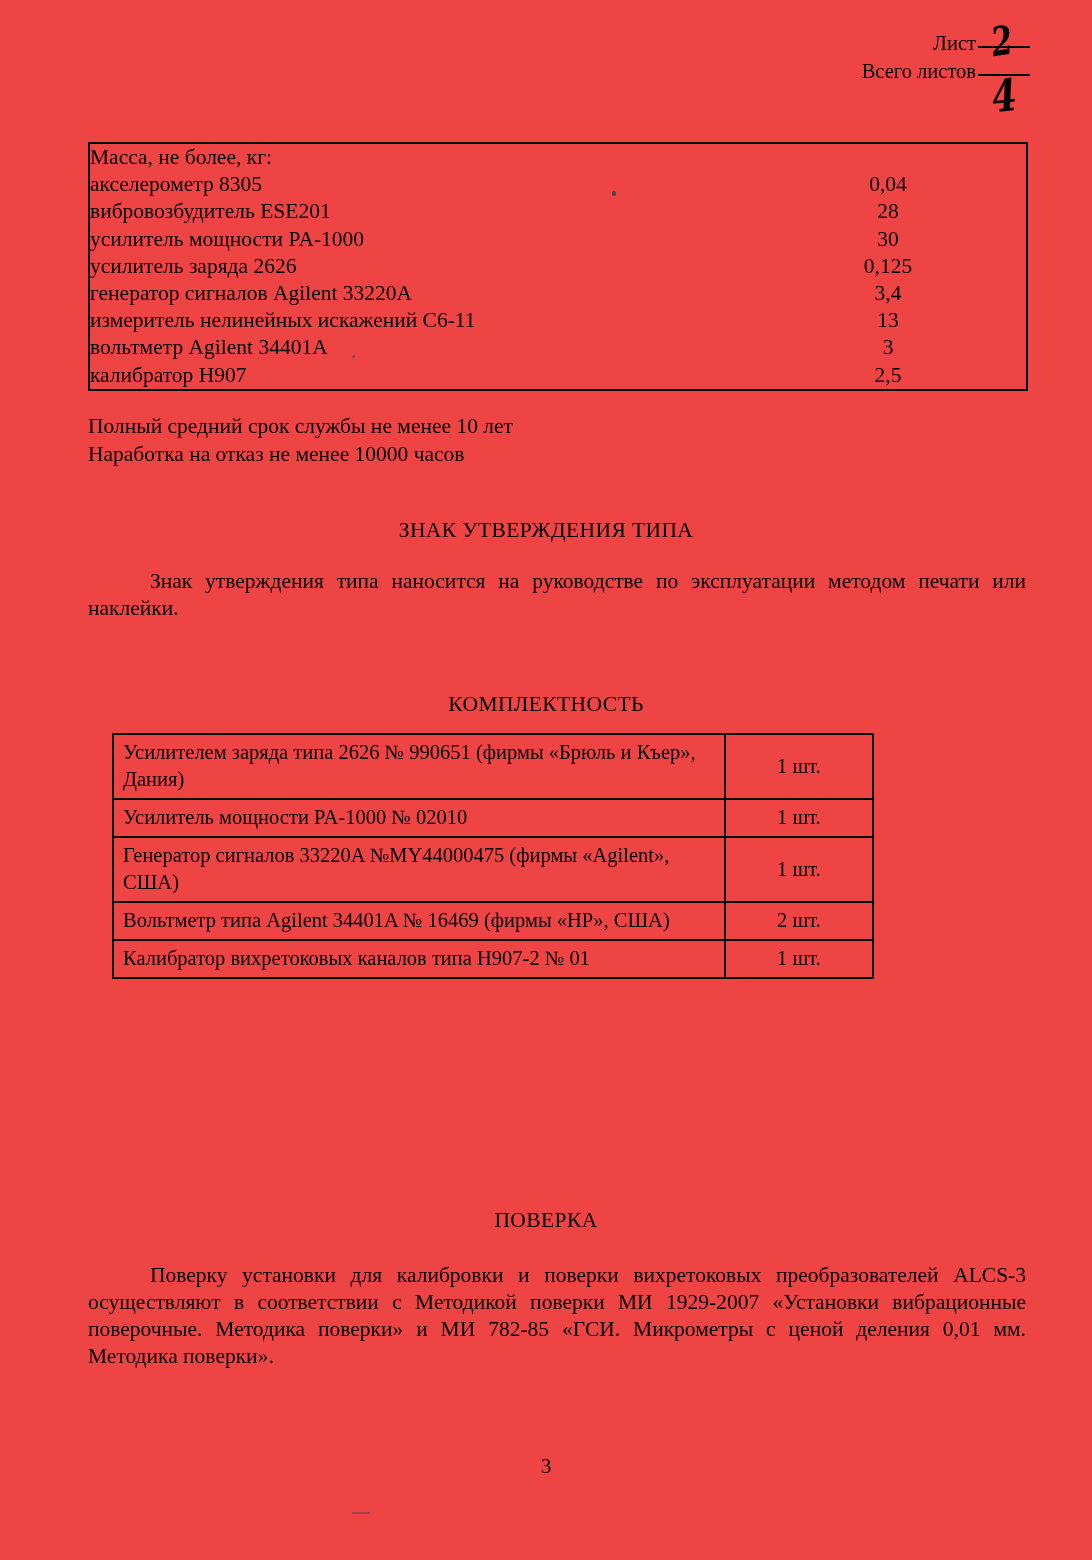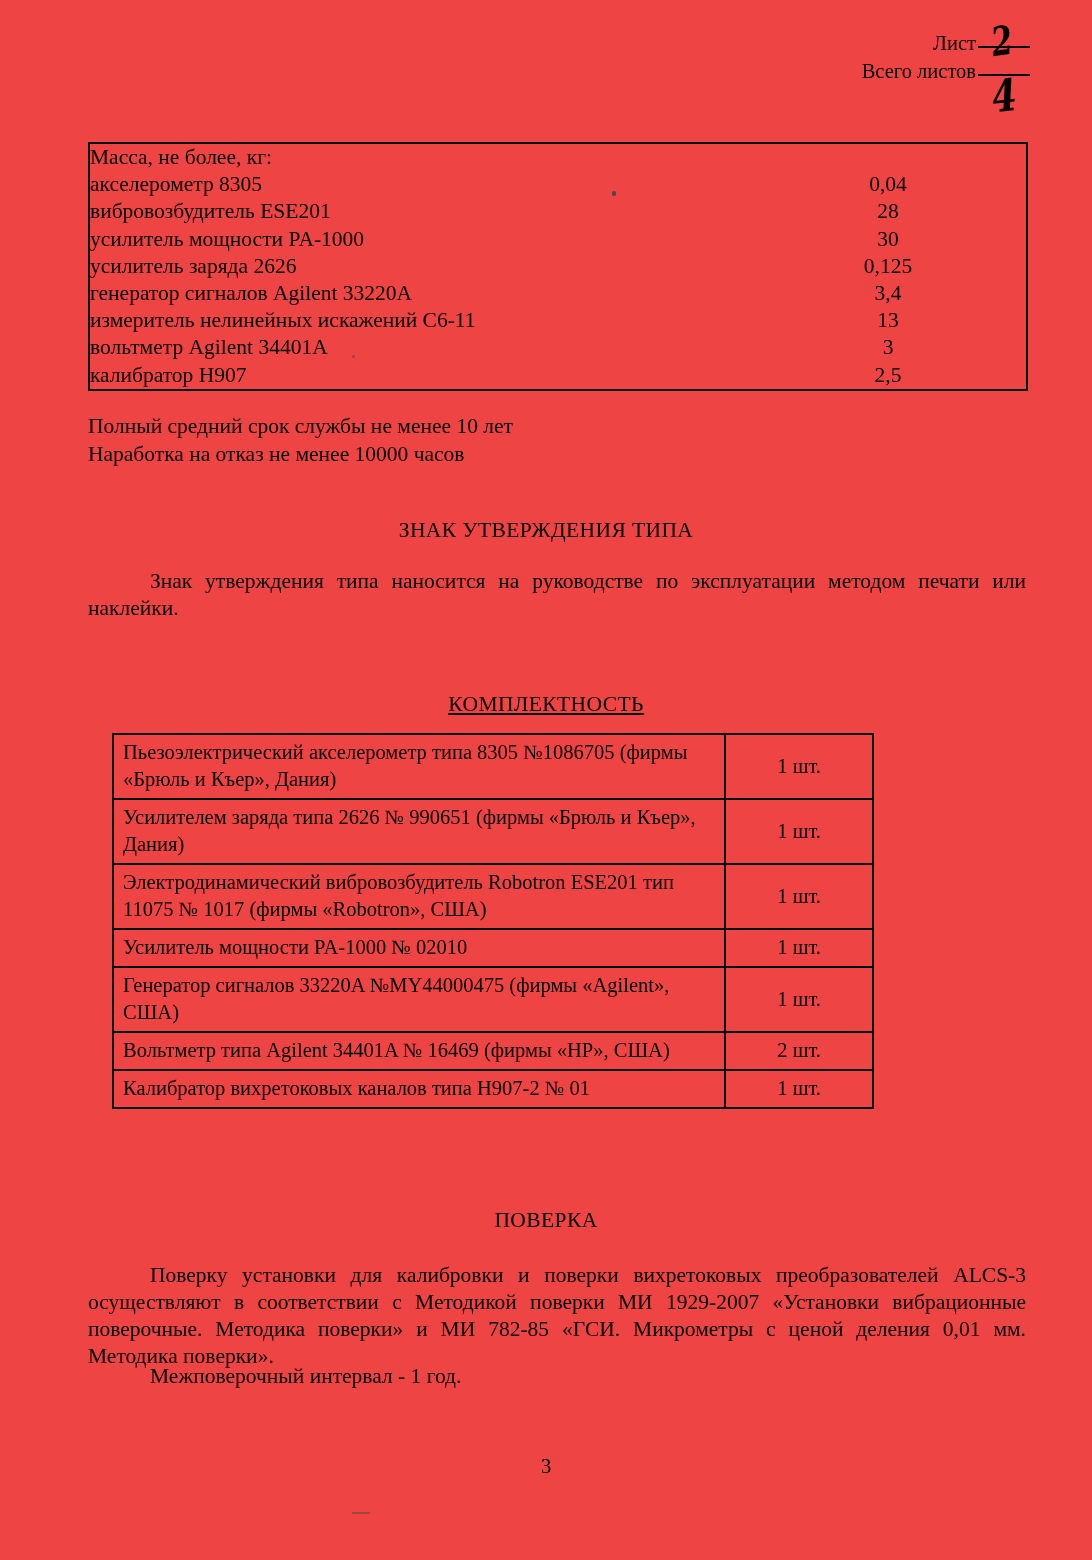--- a/index.html
+++ b/index.html
@@ -105,21 +105,21 @@
 
   .section-title {
     position: absolute;
     left: 0;
     width: 1092px;
     text-align: center;
     font-size: 21.5px;
     letter-spacing: 0.4px;
   }
   .title-znak { top: 518px; }
-  .title-komplekt { top: 692px; text-decoration: underline; }
+  .title-komplekt { top: 692px; }
   .title-poverka { top: 1208px; }
 
   .body-para {
     position: absolute;
     left: 88px;
     width: 938px;
     font-size: 21.5px;
     line-height: 27px;
     text-align: justify;
     text-indent: 62px;
@@ -233,30 +233,22 @@
     <div>Наработка на отказ не менее  10000 часов</div>
   </div>
 
   <div class="section-title title-znak">ЗНАК УТВЕРЖДЕНИЯ ТИПА</div>
   <div class="body-para para-znak">Знак утверждения типа наносится на руководстве по эксплуатации методом печати или наклейки.</div>
 
   <div class="section-title title-komplekt">КОМПЛЕКТНОСТЬ</div>
 
   <table class="table-kit">
     <tbody>
-        <tr>
-      <td class="kit-name">Пьезоэлектрический акселерометр типа 8305 №1086705 (фирмы «Брюль и Къер», Дания)</td>
-      <td class="kit-qty">1 шт.</td>
-    </tr>
     <tr>
       <td class="kit-name">Усилителем заряда типа 2626 № 990651 (фирмы «Брюль и Къер», Дания)</td>
-      <td class="kit-qty">1 шт.</td>
-    </tr>
-    <tr>
-      <td class="kit-name">Электродинамический вибровозбудитель Robotron ESE201 тип 11075 № 1017 (фирмы «Robotron», США)</td>
       <td class="kit-qty">1 шт.</td>
     </tr>
     <tr>
       <td class="kit-name">Усилитель мощности PA-1000 № 02010</td>
       <td class="kit-qty">1 шт.</td>
     </tr>
     <tr>
       <td class="kit-name">Генератор сигналов 33220A №MY44000475 (фирмы «Agilent», США)</td>
       <td class="kit-qty">1 шт.</td>
     </tr>
@@ -266,21 +258,20 @@
     </tr>
     <tr>
       <td class="kit-name">Калибратор вихретоковых каналов типа Н907-2 № 01</td>
       <td class="kit-qty">1 шт.</td>
     </tr>
   </tbody>
     </table>
 
   <div class="section-title title-poverka">ПОВЕРКА</div>
   <div class="body-para para-poverka">Поверку установки для калибровки и поверки вихретоковых преобразователей ALCS-3 осуществляют в соответствии с Методикой поверки МИ 1929-2007 «Установки вибрационные поверочные. Методика поверки» и МИ 782-85 «ГСИ. Микрометры с ценой деления 0,01 мм. Методика поверки».</div>
-  <div class="para-interval">Межповерочный интервал - 1 год.</div>
 
   <div class="page-number">3</div>
 
   <div class="speck speck-a"></div>
   <div class="speck speck-b"></div>
   <div class="speck speck-c"></div>
 
 </div>
 
 </body></html>

